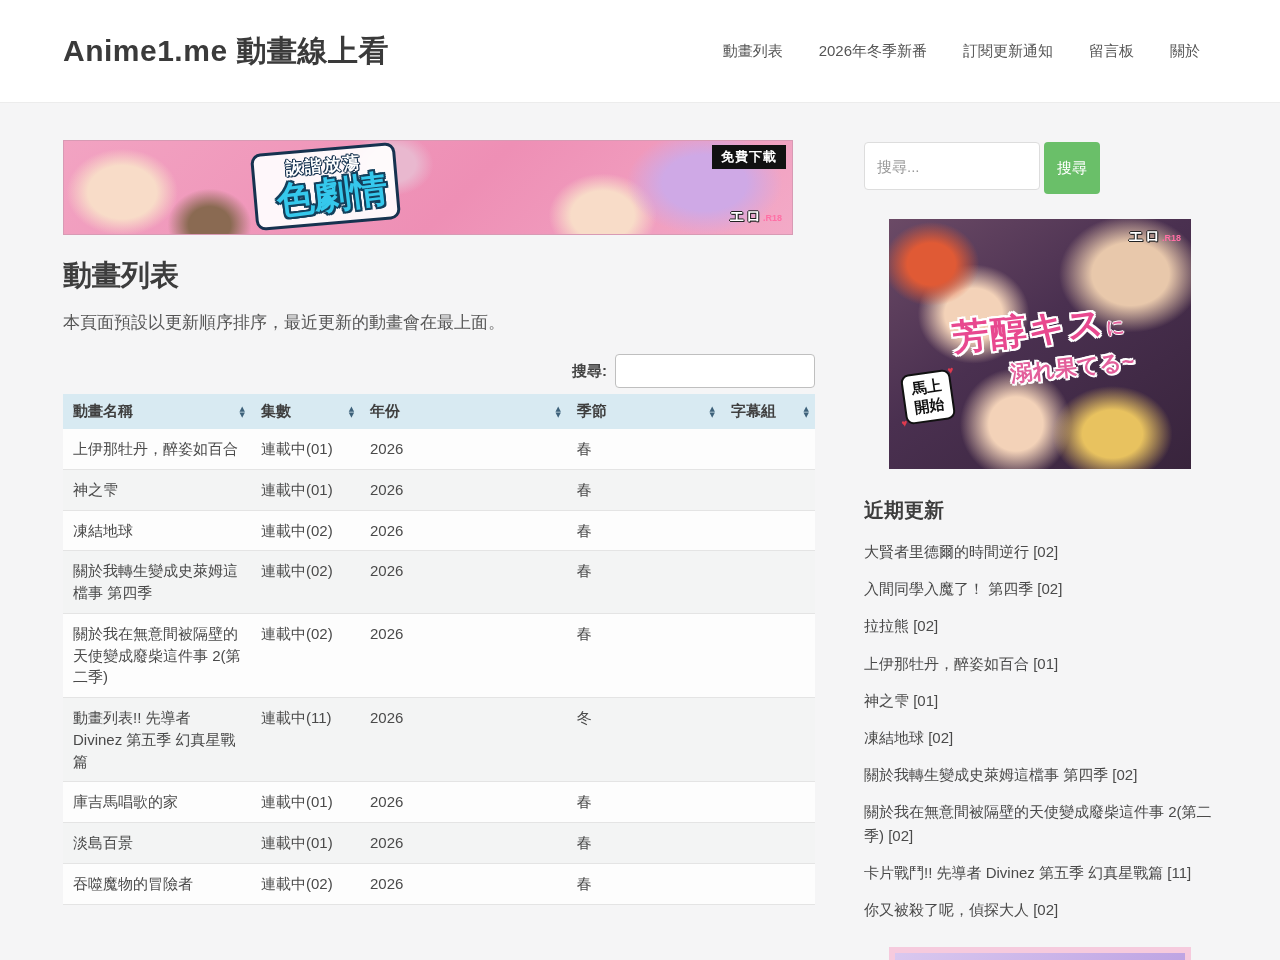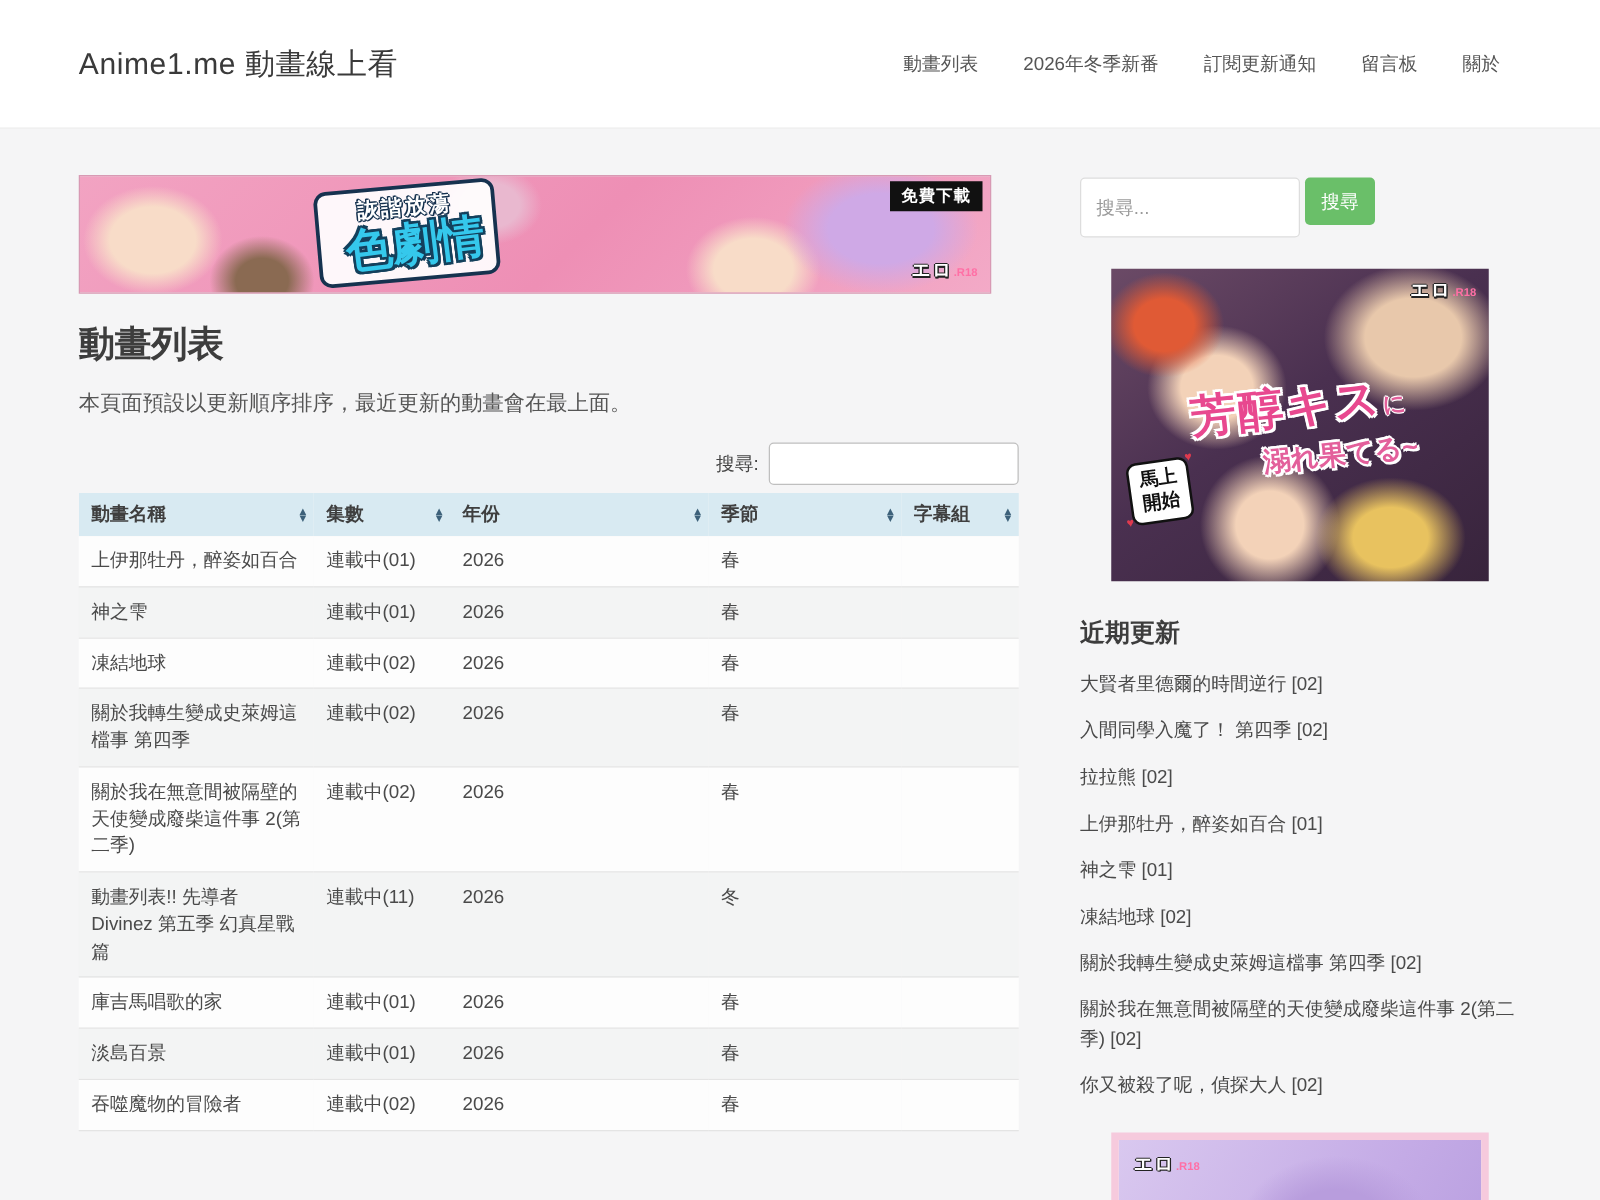--- a/index.html
+++ b/index.html
@@ -15,21 +15,21 @@
   body{
     font-family:"Liberation Sans","DejaVu Sans",sans-serif;
     background:#f5f5f6;color:#4a4a4a;
   }
   
   .site-header{background:#fff;height:103px;border-bottom:1px solid #ececec;}
   .site-header .inner{
     height:100%;display:flex;align-items:center;justify-content:space-between;
     padding:0 80px 0 63px;
   }
-  .site-title{font-size:24px;font-weight:normal;color:#3a3a3a;letter-spacing:.5px;}
+  .site-title{font-size:30px;font-weight:bold;color:#3a3a3a;letter-spacing:.5px;}
   .main-nav ul{list-style:none;display:flex;gap:36px;}
   .main-nav a{font-size:15px;color:#555;text-decoration:none;cursor:pointer;}
   
   .page{display:flex;padding:0 0 0 63px;}
   .main-col{width:752px;}
   .side-col{width:352px;margin-left:49px;}
   
   .banner-ad{
     margin-top:37px;width:730px;height:95px;position:relative;overflow:hidden;
     border:1px solid #d89ab4;cursor:pointer;
@@ -63,21 +63,21 @@
   .ero-logo .ero-main{
     font-size:15px;font-weight:bold;color:#fff;letter-spacing:1px;
     text-shadow:1px 0 #222,-1px 0 #222,0 1px #222,0 -1px #222,1px 1px #222;
   }
   .ero-logo .ero-sub{font-size:9px;font-weight:bold;color:var(--r18-pink,#ff6fa5);}
   .banner-ad .ero-logo{right:10px;bottom:8px;}
   
   .list-heading{margin-top:21px;font-size:29px;font-weight:bold;color:#3d3d3d;}
   .list-desc{margin-top:15px;font-size:17px;color:#555;}
   .table-search{margin-top:20px;display:flex;justify-content:flex-end;align-items:center;gap:8px;}
-  .table-search label{font-size:15px;font-weight:normal;color:#444;}
+  .table-search label{font-size:15px;font-weight:bold;color:#444;}
   .table-search input{
     width:200px;height:34px;border:1px solid #bfbfbf;border-radius:4px;background:#fff;
     padding:0 8px;font-size:14px;outline:none;
   }
   table.anime-table{margin-top:6px;width:752px;border-collapse:collapse;table-layout:fixed;}
   .anime-table th{
     background:var(--table-header-bg,#d8eaf2);color:#3f3f3f;font-size:15px;font-weight:bold;
     text-align:left;padding:8px 24px 8px 10px;position:relative;cursor:pointer;height:35px;
   }
   .anime-table th .sort{
@@ -96,21 +96,21 @@
   .anime-table tbody tr:nth-child(even){background:#f3f4f4;}
   .anime-table td.c-name{cursor:pointer;}
   
   .side-search{margin-top:39px;display:flex;gap:4px;}
   .side-search input{
     width:176px;height:48px;border:1px solid #ddd;border-radius:4px;background:#fff;
     padding:1px 12px;font-size:15px;color:#444;outline:none;
   }
   .side-search input::placeholder{color:#9a9a9a;}
   .side-search button{
-    width:56px;height:38px;border:none;border-radius:4px;background:var(--accent-green,#6abf69);
+    width:56px;height:52px;border:none;border-radius:4px;background:var(--accent-green,#6abf69);
     color:#fff;font-size:15px;cursor:pointer;font-family:inherit;
   }
   .rect-ad{
     width:302px;height:250px;position:relative;overflow:hidden;cursor:pointer;margin:0 auto;
   }
   .rect-ad.ad1{
     margin-top:25px;
     background:
       radial-gradient(80px 70px at 14% 18%, #e05a35 0 30%, rgba(224,90,53,0) 60%),
       radial-gradient(90px 80px at 28% 38%, #f3d2b8 0 32%, rgba(243,210,184,0) 62%),
@@ -376,20 +376,23 @@
   </li>
 
   <li>
     <a>關於我轉生變成史萊姆這檔事 第四季 [02]</a>
   </li>
 
   <li>
     <a>關於我在無意間被隔壁的天使變成廢柴這件事 2(第二季) [02]</a>
   </li>
 
+  <li>
+    <a>卡片戰鬥!! 先導者 Divinez 第五季 幻真星戰篇 [11]</a>
+  </li>
 
   <li>
     <a>你又被殺了呢，偵探大人 [02]</a>
   </li>
 </ul>
 
     <div class="rect-ad ad2">
       <div class="ero-logo">
         <span class="ero-main">エロ</span>
         <span class="ero-sub">.R18</span>

